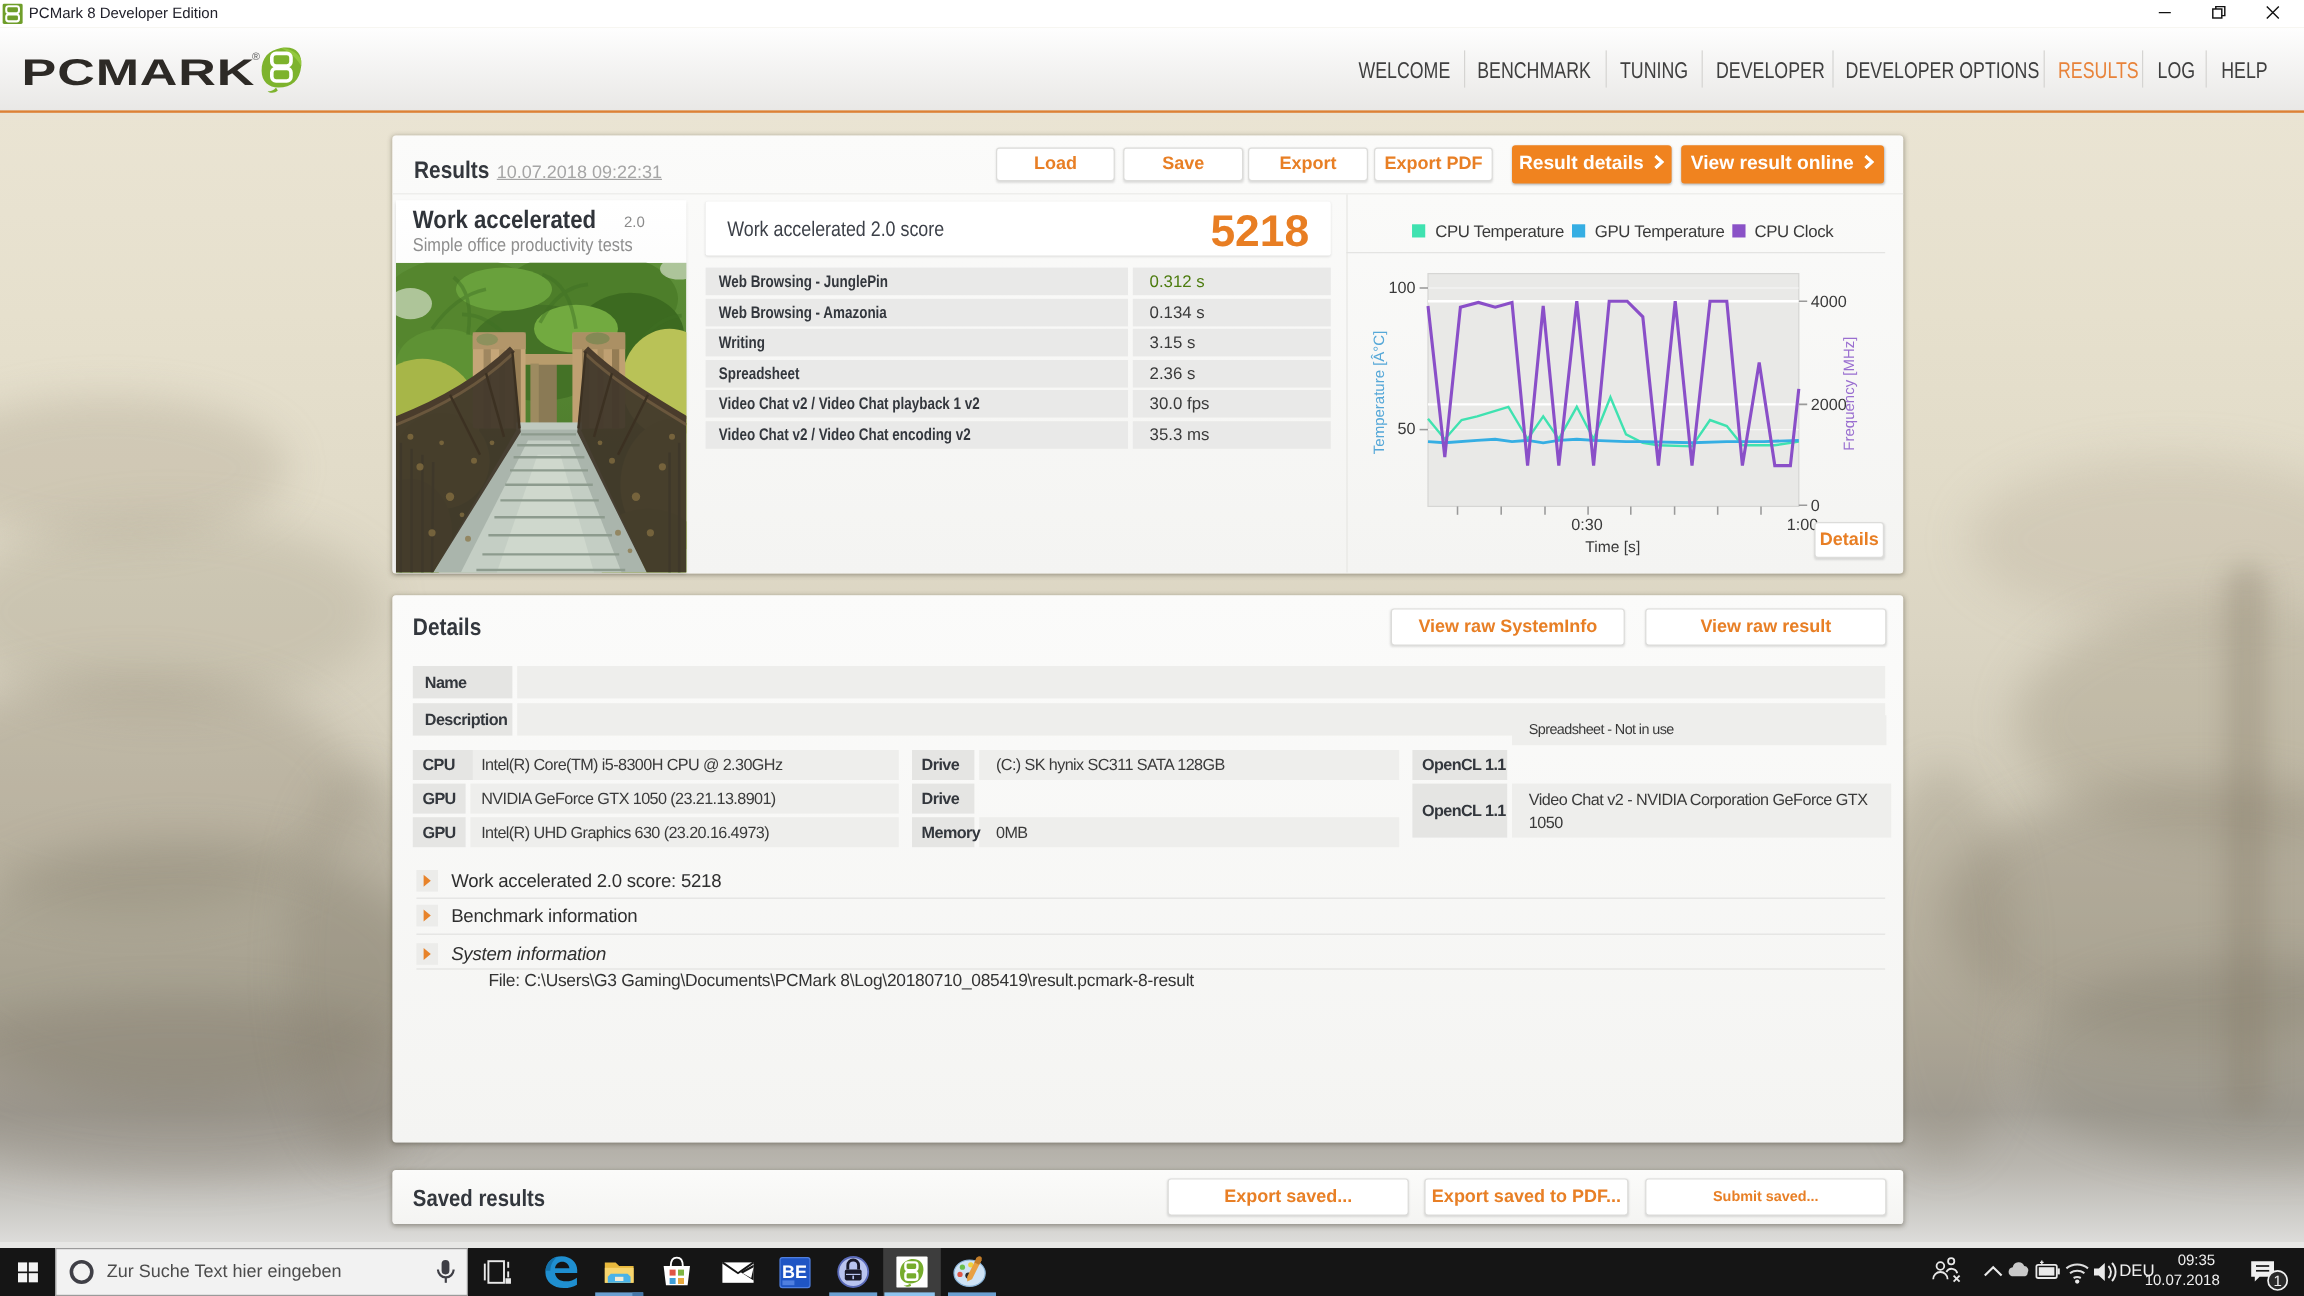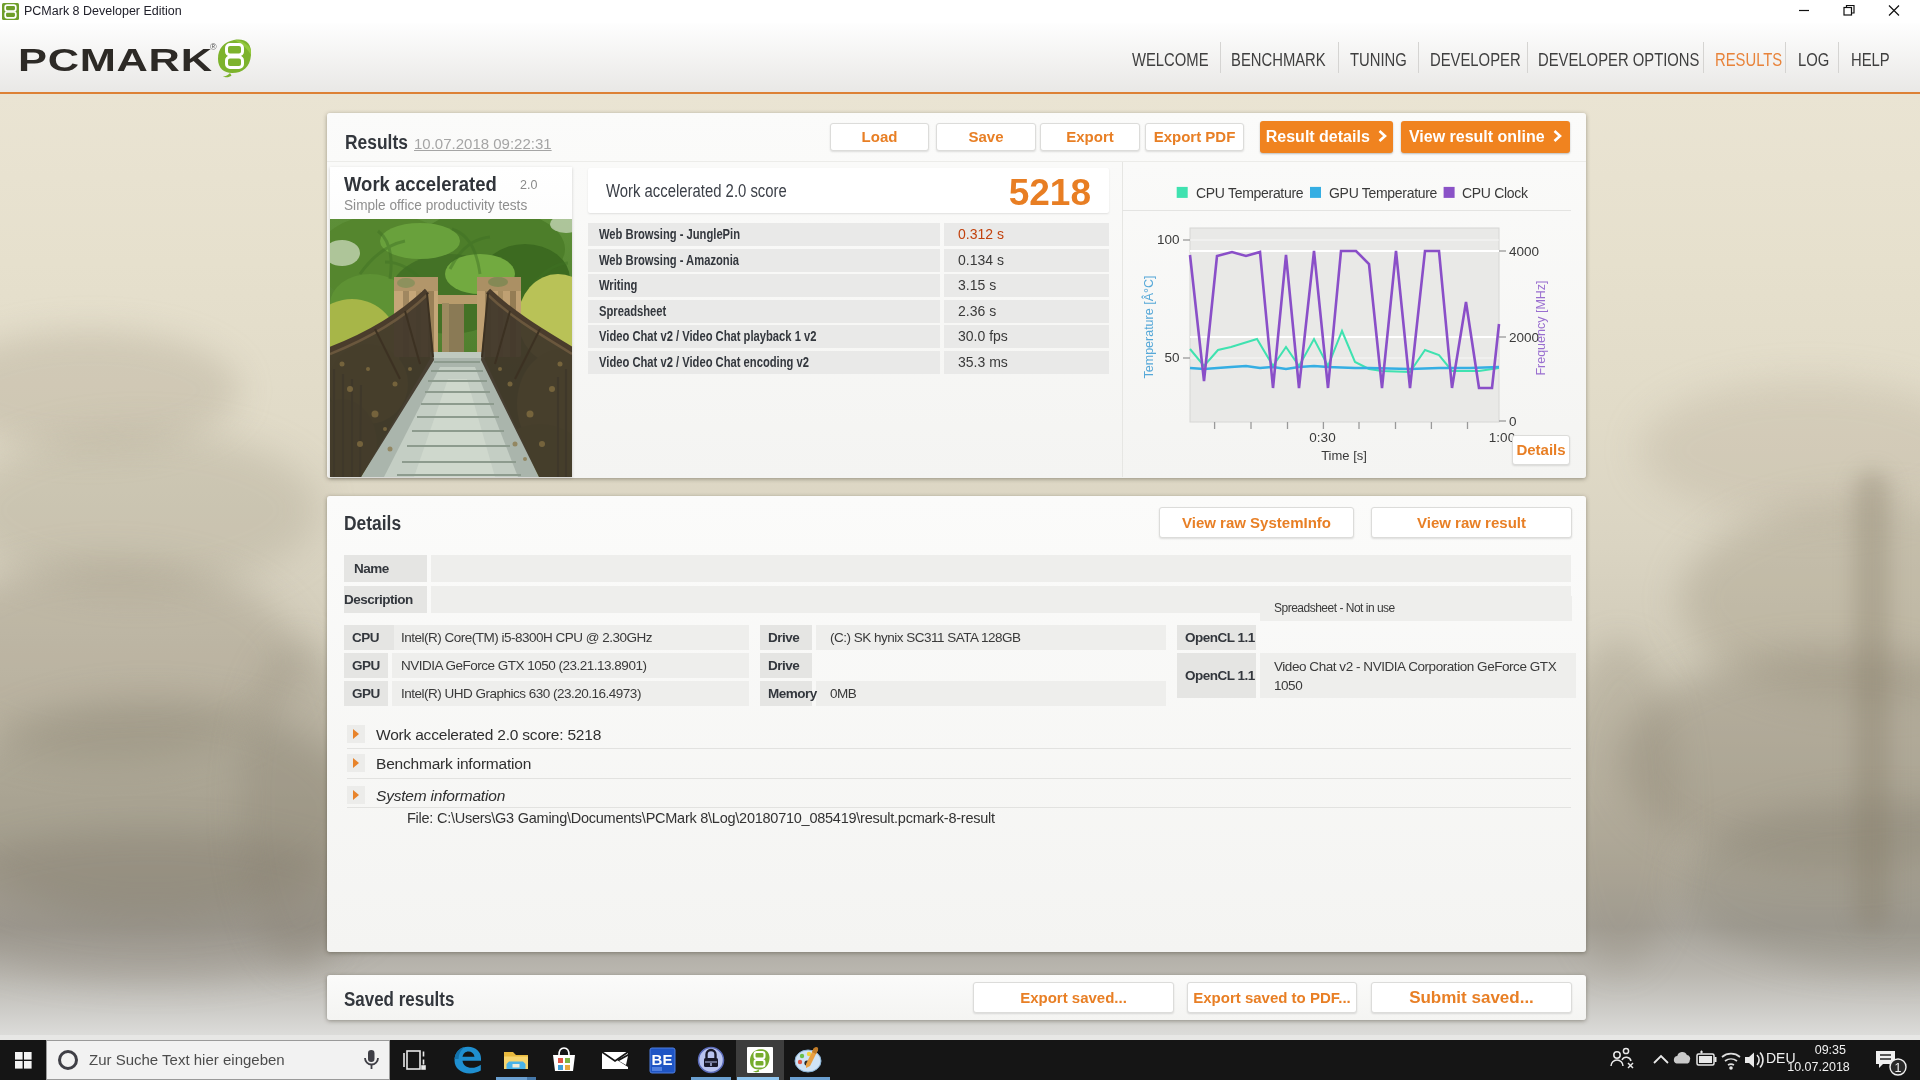--- a/index.html
+++ b/index.html
@@ -229,21 +229,21 @@
     </g>
   </svg>
 
   <div class="abs" style="left:588px;top:168px;width:521px;height:45px;background:#ffffff;border-radius:2px;box-shadow:0 1px 2px rgba(0,0,0,0.10);"></div>
   <div class="abs" style="left:606px;top:181px;font-size:17.5px;color:#3c4048;transform:scaleX(0.85);transform-origin:0 0;white-space:nowrap;">Work accelerated 2.0 score</div>
   <div class="abs" style="left:891px;top:172px;width:200px;font-size:37px;font-weight:bold;color:#e87e23;text-align:right;">5218</div>
 
   <div class="abs grow" style="left:588px;top:223px;width:352px;height:23px;"></div>
   <div class="abs grow" style="left:944px;top:223px;width:165px;height:23px;"></div>
   <div class="abs" style="left:599px;top:223px;height:23px;line-height:23px;font-size:14px;font-weight:bold;color:#33373d;transform:scaleX(0.8);transform-origin:0 50%;white-space:nowrap;">Web Browsing - JunglePin</div>
-  <div class="abs" style="left:958px;top:223px;height:40px;line-height:23px;font-size:14px;color:#c2410c;">0.312 s</div>
+  <div class="abs" style="left:958px;top:223px;height:40px;line-height:23px;font-size:14px;color:#4d7c0f;">0.312 s</div>
   <div class="abs grow" style="left:588px;top:248.5px;width:352px;height:23px;"></div>
   <div class="abs grow" style="left:944px;top:248.5px;width:165px;height:23px;"></div>
   <div class="abs" style="left:599px;top:248.5px;height:23px;line-height:23px;font-size:14px;font-weight:bold;color:#33373d;transform:scaleX(0.8);transform-origin:0 50%;white-space:nowrap;">Web Browsing - Amazonia</div>
   <div class="abs" style="left:958px;top:248.5px;height:23px;line-height:23px;font-size:14px;color:#3a3a3a;">0.134 s</div>
   <div class="abs grow" style="left:588px;top:274px;width:352px;height:23px;"></div>
   <div class="abs grow" style="left:944px;top:274px;width:165px;height:23px;"></div>
   <div class="abs" style="left:599px;top:274px;height:23px;line-height:23px;font-size:14px;font-weight:bold;color:#33373d;transform:scaleX(0.8);transform-origin:0 50%;white-space:nowrap;">Writing</div>
   <div class="abs" style="left:958px;top:274px;height:23px;line-height:23px;font-size:14px;color:#3a3a3a;">3.15 s</div>
   <div class="abs grow" style="left:588px;top:299.5px;width:352px;height:23px;"></div>
   <div class="abs grow" style="left:944px;top:299.5px;width:165px;height:23px;"></div>
@@ -302,21 +302,21 @@
     <polyline fill="none" stroke="#8a4fc8" stroke-width="2.6" points="1190,255 1204,381 1217,256 1232,252 1246,256 1260,252 1273,388 1286,255 1299,388 1314,251 1328,388 1341,251 1356,251 1369,264 1382,388 1396,251 1410,388 1425,251 1439,251 1452,388 1466,302 1479,388 1492,388 1499,324"></polyline>
   </svg>
   <div class="abs wbtn" style="left:1512px;top:435px;width:58px;height:30px;line-height:28px;font-size:15px;">Details</div>
   <div class="abs panel" id="p-details"></div>
   <div class="abs" style="left:344px;top:512px;font-size:20px;font-weight:bold;color:#33373d;transform:scaleX(0.87);transform-origin:0 0;">Details</div>
   <div class="abs wbtn" style="left:1159px;top:507px;width:195px;height:31px;line-height:29px;font-size:15px;">View raw SystemInfo</div>
   <div class="abs wbtn" style="left:1371px;top:507px;width:201px;height:31px;line-height:29px;font-size:15px;">View raw result</div>
 
   <div class="abs cell-label" style="left:344px;top:555px;width:83px;height:27px;line-height:27px;padding-left:10px;font-size:13.5px;">Name</div>
   <div class="abs cell-value" style="left:431px;top:555px;width:1140px;height:27px;"></div>
-  <div class="abs cell-label" style="left:344px;top:586px;width:83px;height:27px;line-height:27px;font-size:13.5px;">Description</div>
+  <div class="abs cell-label" style="left:344px;top:586px;width:83px;height:27px;line-height:27px;padding-left:10px;font-size:13.5px;">Description</div>
   <div class="abs cell-value" style="left:431px;top:586px;width:1140px;height:27px;"></div>
 
   <div class="abs cell-label" style="left:344px;top:625px;width:50px;height:25px;line-height:25px;padding-left:8px;font-size:13.5px;">CPU</div>
   <div class="abs cell-value" style="left:392px;top:625px;width:357px;height:25px;line-height:25px;padding-left:9px;font-size:13.5px;">Intel(R) Core(TM) i5-8300H CPU @ 2.30GHz</div>
   <div class="abs cell-label" style="left:344px;top:653px;width:44px;height:25px;line-height:25px;padding-left:8px;font-size:13.5px;">GPU</div>
   <div class="abs cell-value" style="left:392px;top:653px;width:357px;height:25px;line-height:25px;padding-left:9px;font-size:13.5px;">NVIDIA GeForce GTX 1050 (23.21.13.8901)</div>
   <div class="abs cell-label" style="left:344px;top:681px;width:44px;height:25px;line-height:25px;padding-left:8px;font-size:13.5px;">GPU</div>
   <div class="abs cell-value" style="left:392px;top:681px;width:357px;height:25px;line-height:25px;padding-left:9px;font-size:13.5px;">Intel(R) UHD Graphics 630 (23.20.16.4973)</div>
 
   <div class="abs cell-label" style="left:760px;top:625px;width:52px;height:25px;line-height:25px;padding-left:8px;font-size:13.5px;">Drive</div>
@@ -346,21 +346,21 @@
   <svg class="abs" style="left:352px;top:789px;" width="8" height="12" viewBox="0 0 8 12">
       <path d="M1 1 L7 6 L1 11 Z" fill="#e8832a"></path>
     </svg>
   <div class="abs" style="left:376px;top:787px;font-size:15.5px;color:#2f2f2f;letter-spacing:-0.2px;font-style:italic;">System information</div>
   <div class="abs" style="left:347px;top:807px;width:1224px;height:1px;background:#e2e2e0;"></div>
   <div class="abs" style="left:376px;top:810px;font-size:14.5px;color:#333333;letter-spacing:-0.25px;margin-left:31px;">File: C:\Users\G3 Gaming\Documents\PCMark 8\Log\20180710_085419\result.pcmark-8-result</div>
   <div class="abs panel" id="p-saved"></div>
   <div class="abs" style="left:344px;top:988px;font-size:19.5px;font-weight:bold;color:#33373d;transform:scaleX(0.87);transform-origin:0 0;">Saved results</div>
   <div class="abs wbtn" style="left:973px;top:982px;width:201px;height:31px;line-height:29px;font-size:15px;">Export saved...</div>
   <div class="abs wbtn" style="left:1187px;top:982px;width:170px;height:31px;line-height:29px;font-size:15px;">Export saved to PDF...</div>
-  <div class="abs wbtn" style="left:1371px;top:982px;width:201px;height:31px;line-height:29px;font-size:17px;">Submit saved...</div>
+  <div class="abs wbtn" style="left:1371px;top:982px;width:201px;height:31px;line-height:29px;font-size:12px;">Submit saved...</div>
 
   <div class="abs" id="taskbar" style="left:0;top:1040px;width:1920px;height:40px;background:#151515;z-index:40;"></div>
   <div class="abs" style="left:46px;top:1040px;width:344px;height:40px;background:#f2f2f2;border:1px solid #9a9a9a;z-index:41;"></div>
   <div class="abs" style="left:89px;top:1051px;font-size:15px;color:#4c4c4c;z-index:42;">Zur Suche Text hier eingeben</div>
   <div class="abs" style="left:736px;top:1040px;width:48px;height:40px;background:#3d3d3d;z-index:41;"></div>
   <svg class="abs" style="left:0;top:1040px;z-index:43;" width="1920" height="40" viewBox="0 0 1920 40">
 
     <g fill="#f4f4f4">
       <rect x="15" y="12" width="7.6" height="7.6"></rect>
         <rect x="24" y="12" width="7.6" height="7.6"></rect>

